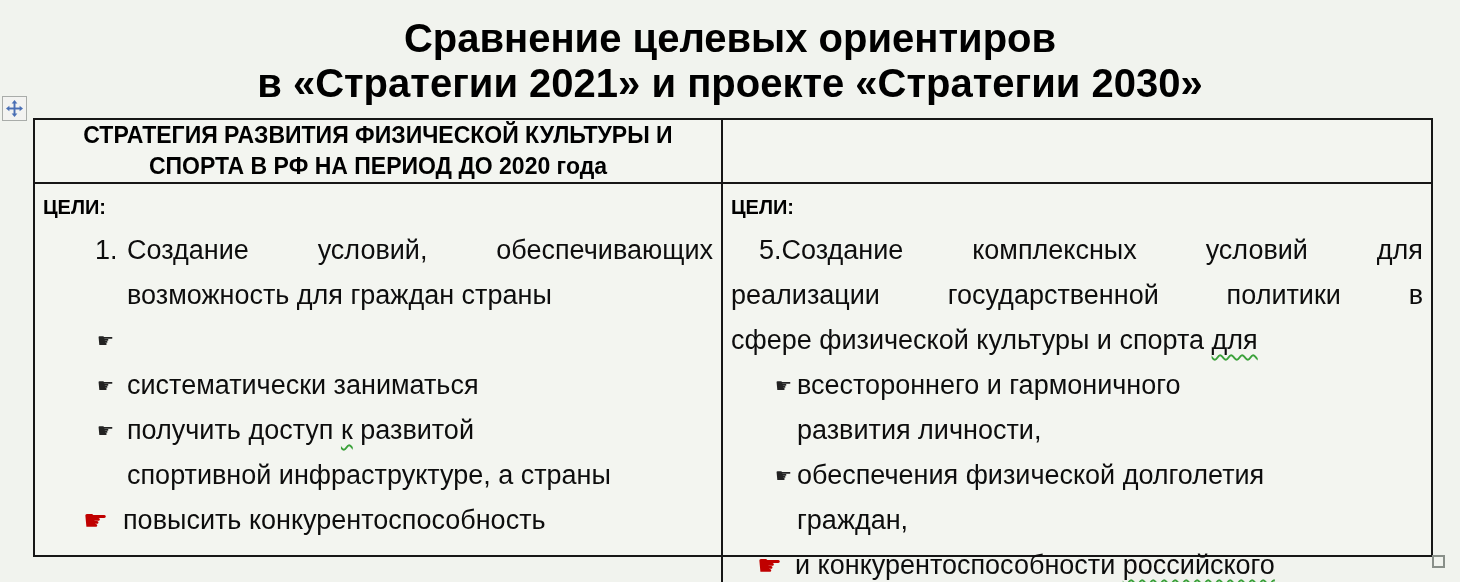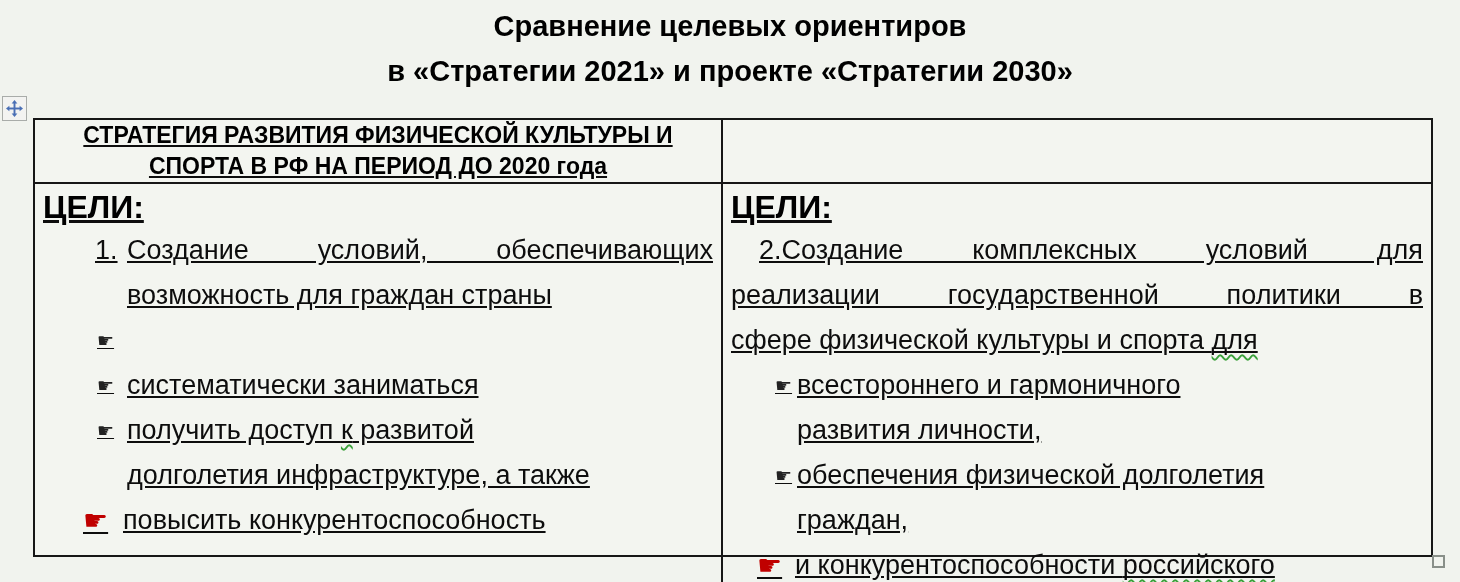--- a/index.html
+++ b/index.html
@@ -9,24 +9,24 @@
     color:#0d0d0d;
   }
   .page{
     position:relative;
     width:1460px;height:582px;
     background:#f1f3ee;
     overflow:hidden;
   }
   
   .doc-title{
-    position:absolute;top:4px;left:0;width:100%;
+    position:absolute;top:16px;left:0;width:100%;
     text-align:center;
     font-weight:bold;
-    font-size:29px;line-height:45px;
+    font-size:40px;line-height:45px;
     color:#000;
   }
   
   .move-handle{
     position:absolute;left:2px;top:96px;
     width:25px;height:25px;
     background:#f3f3f1;
     border:1px solid #a9aca9;
     display:flex;align-items:center;justify-content:center;
     box-sizing:border-box;
@@ -42,34 +42,34 @@
   }
   
   .cmp-table{
     position:absolute;left:33px;top:118px;
     width:1400px;height:439px;
     border:2px solid #161616;
     box-sizing:border-box;
     display:flex;flex-direction:column;
     background:#f3f5f0;
   }
-  .t-row{display:flex;width:100%;text-decoration:underline;}
+  .t-row{display:flex;width:100%;}
   .t-head{height:73px;border-bottom:2px solid #161616;box-sizing:border-box;}
   .t-body{flex:1;}
   .t-cell{box-sizing:border-box;padding:0 8px;}
   .t-cell.left{width:688px;border-right:2px solid #161616;}
   .t-cell.right{flex:1;}
   .head-cell{
     display:flex;flex-direction:column;justify-content:center;
     text-align:center;font-weight:bold;
     font-size:23px;line-height:31px;color:#000;
   }
   
   .section-label{
-    font-weight:bold;font-size:32px;line-height:42px;
+    font-weight:bold;font-size:20px;line-height:42px;
     padding-top:2px;color:#000;
   }
   .items{font-size:27px;line-height:45px;}
   .item{display:flex;align-items:flex-start;}
   .item .txt{flex:1;min-width:0;}
   .marker{flex:0 0 auto;text-align:left;}
   .marker.number{width:32px;margin-left:52px;}
   .marker.hand{
     width:30px;margin-left:54px;
     font-family:"DejaVu Sans",sans-serif;
@@ -143,37 +143,37 @@
             <div class="item">
               <span class="marker hand">☛</span>
               <div class="txt">
                 <div class="line"><span>систематически заниматься</span></div>
               </div>
             </div>
             <div class="item">
               <span class="marker hand">☛</span>
               <div class="txt">
                 <div class="line"><span>получить доступ </span><span class="sq">к</span><span> развитой</span></div>
-                <div class="line"><span>долголетия инфраструктуре, а также</span></div>
+                <div class="line"><span>спортивной инфраструктуре, а страны</span></div>
               </div>
             </div>
             <div class="item">
               <span class="marker handred">☛</span>
               <div class="txt">
                 <div class="line"><span>повысить конкурентоспособность</span></div>
               </div>
             </div>
           </div>
       </div>
       <div class="t-cell right">
         <div class="section-label">ЦЕЛИ:</div>
         <div class="items">
             <div class="item para">
               <div class="txt">
-                <div class="line jst"><span>2.Создание комплексных условий для</span></div>
+                <div class="line jst"><span>5.Создание комплексных условий для</span></div>
                 <div class="line jst"><span>реализации государственной политики в</span></div>
                 <div class="line"><span>сфере физической культуры и спорта </span><span class="sq">для</span></div>
               </div>
             </div>
             <div class="item">
               <span class="marker hand">☛</span>
               <div class="txt">
                 <div class="line"><span>всестороннего и гармоничного</span></div>
                 <div class="line"><span>развития личности,</span></div>
               </div>

